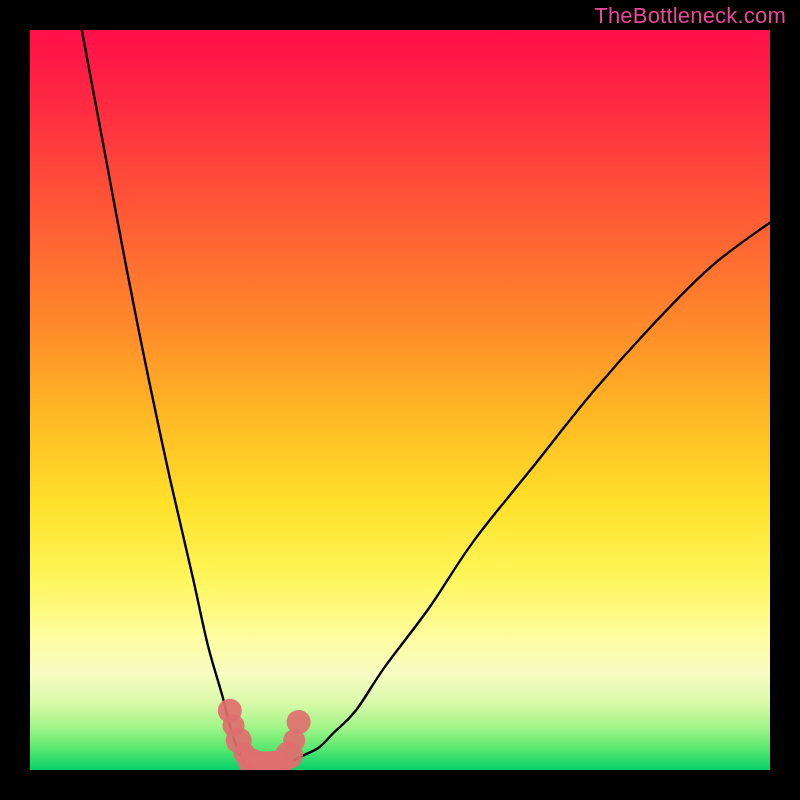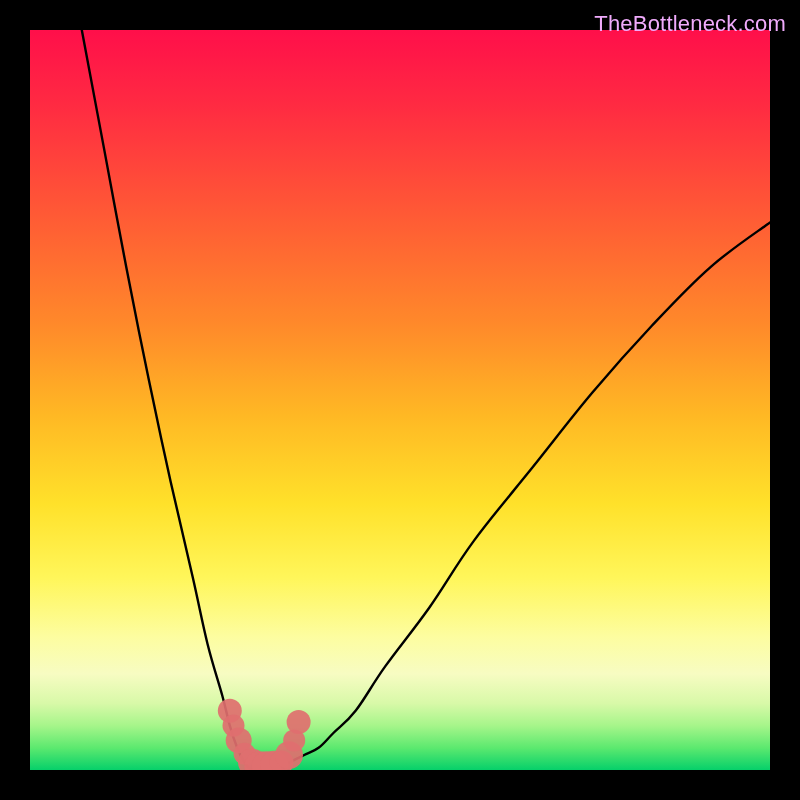--- a/index.html
+++ b/index.html
@@ -12,23 +12,23 @@
     font-family: Arial, Helvetica, sans-serif;
   }
   .stage {
     position: relative;
     width: 800px;
     height: 800px;
     background: #000;
   }
   .watermark {
     position: absolute;
-    top: 11px;
+    top: 3px;
     right: 14px;
-    color: #f0abfc;
+    color: #ec4899;
     font-size: 22px;
     font-weight: 500;
     letter-spacing: 0.2px;
     z-index: 10;
     user-select: none;
   }
   .plot-area {
     position: absolute;
     left: 30px;
     top: 30px;

